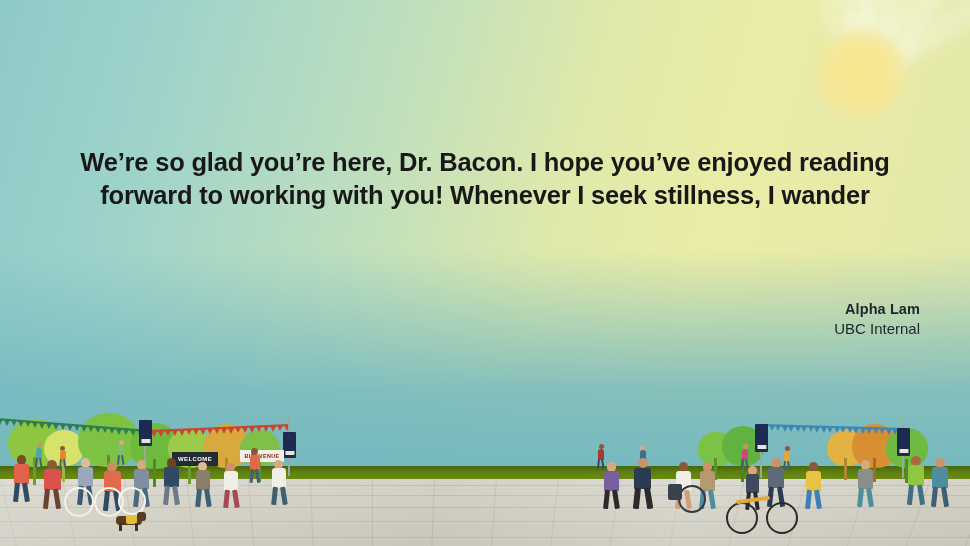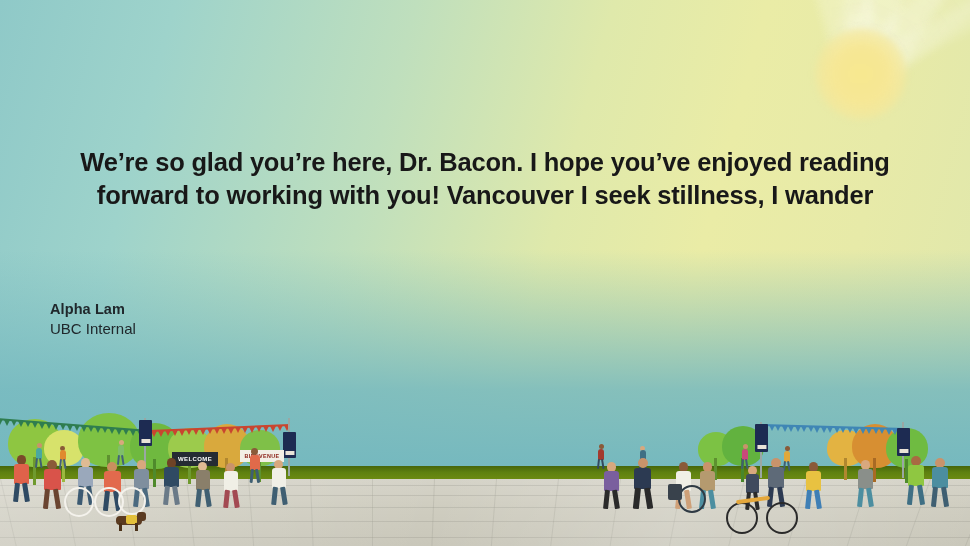--- a/index.html
+++ b/index.html
@@ -62,21 +62,21 @@
   
   .quote{
     position:absolute;left:50px;top:146px;width:870px;
     text-align:center;color:#181818;
     font-weight:700;font-size:25.5px;line-height:33px;
     letter-spacing:-0.2px;
     font-family:"Liberation Sans","DejaVu Sans",sans-serif;
   }
   .quote span{display:block;}
   .attrib{
-    position:absolute;left:50px;top:300px;width:870px;text-align:left;color:#20282c;
+    position:absolute;left:50px;top:300px;width:870px;text-align:right;color:#20282c;
   }
   .attrib .name{font-size:14.5px;font-weight:700;line-height:19px;letter-spacing:.1px;}
   .attrib .role{font-size:15px;font-weight:400;line-height:20px;}
   .attrib .org{font-size:15px;font-weight:400;line-height:20px;}
 
   
   .scene{position:absolute;top:0;left:0;width:970px;height:546px;pointer-events:none;}
   .tree{position:absolute;}
   .canopy{position:absolute;border-radius:50% 50% 46% 46%;}
   .trunk{position:absolute;background:#7d9a3a;}
@@ -471,21 +471,21 @@
         <div style="position:absolute;left:0;top:4px;width:26px;height:9px;background:#5a3a20;border-radius:4px;"></div>
         <div style="position:absolute;left:21px;top:0;width:9px;height:9px;background:#5a3a20;border-radius:3px;"></div>
         <div style="position:absolute;left:10px;top:3px;width:11px;height:9px;background:#e3c03a;border-radius:2px;"></div>
         <div style="position:absolute;left:3px;top:11px;width:3px;height:8px;background:#4a3018;"></div>
         <div style="position:absolute;left:19px;top:11px;width:3px;height:8px;background:#4a3018;"></div>
       </div>
     </div>
 
   <div class="quote">
     <span>We’re so glad you’re here, Dr. Bacon. I hope you’ve enjoyed reading</span>
-    <span>forward to working with you! Vancouver I seek stillness, I wander</span>
+    <span>forward to working with you! Whenever I seek stillness, I wander</span>
   </div>
 
   <div class="attrib">
     <div class="name">Alpha Lam</div>
     <div class="org">UBC Internal</div>
   </div>
 
 </div>
 
 </body></html>

